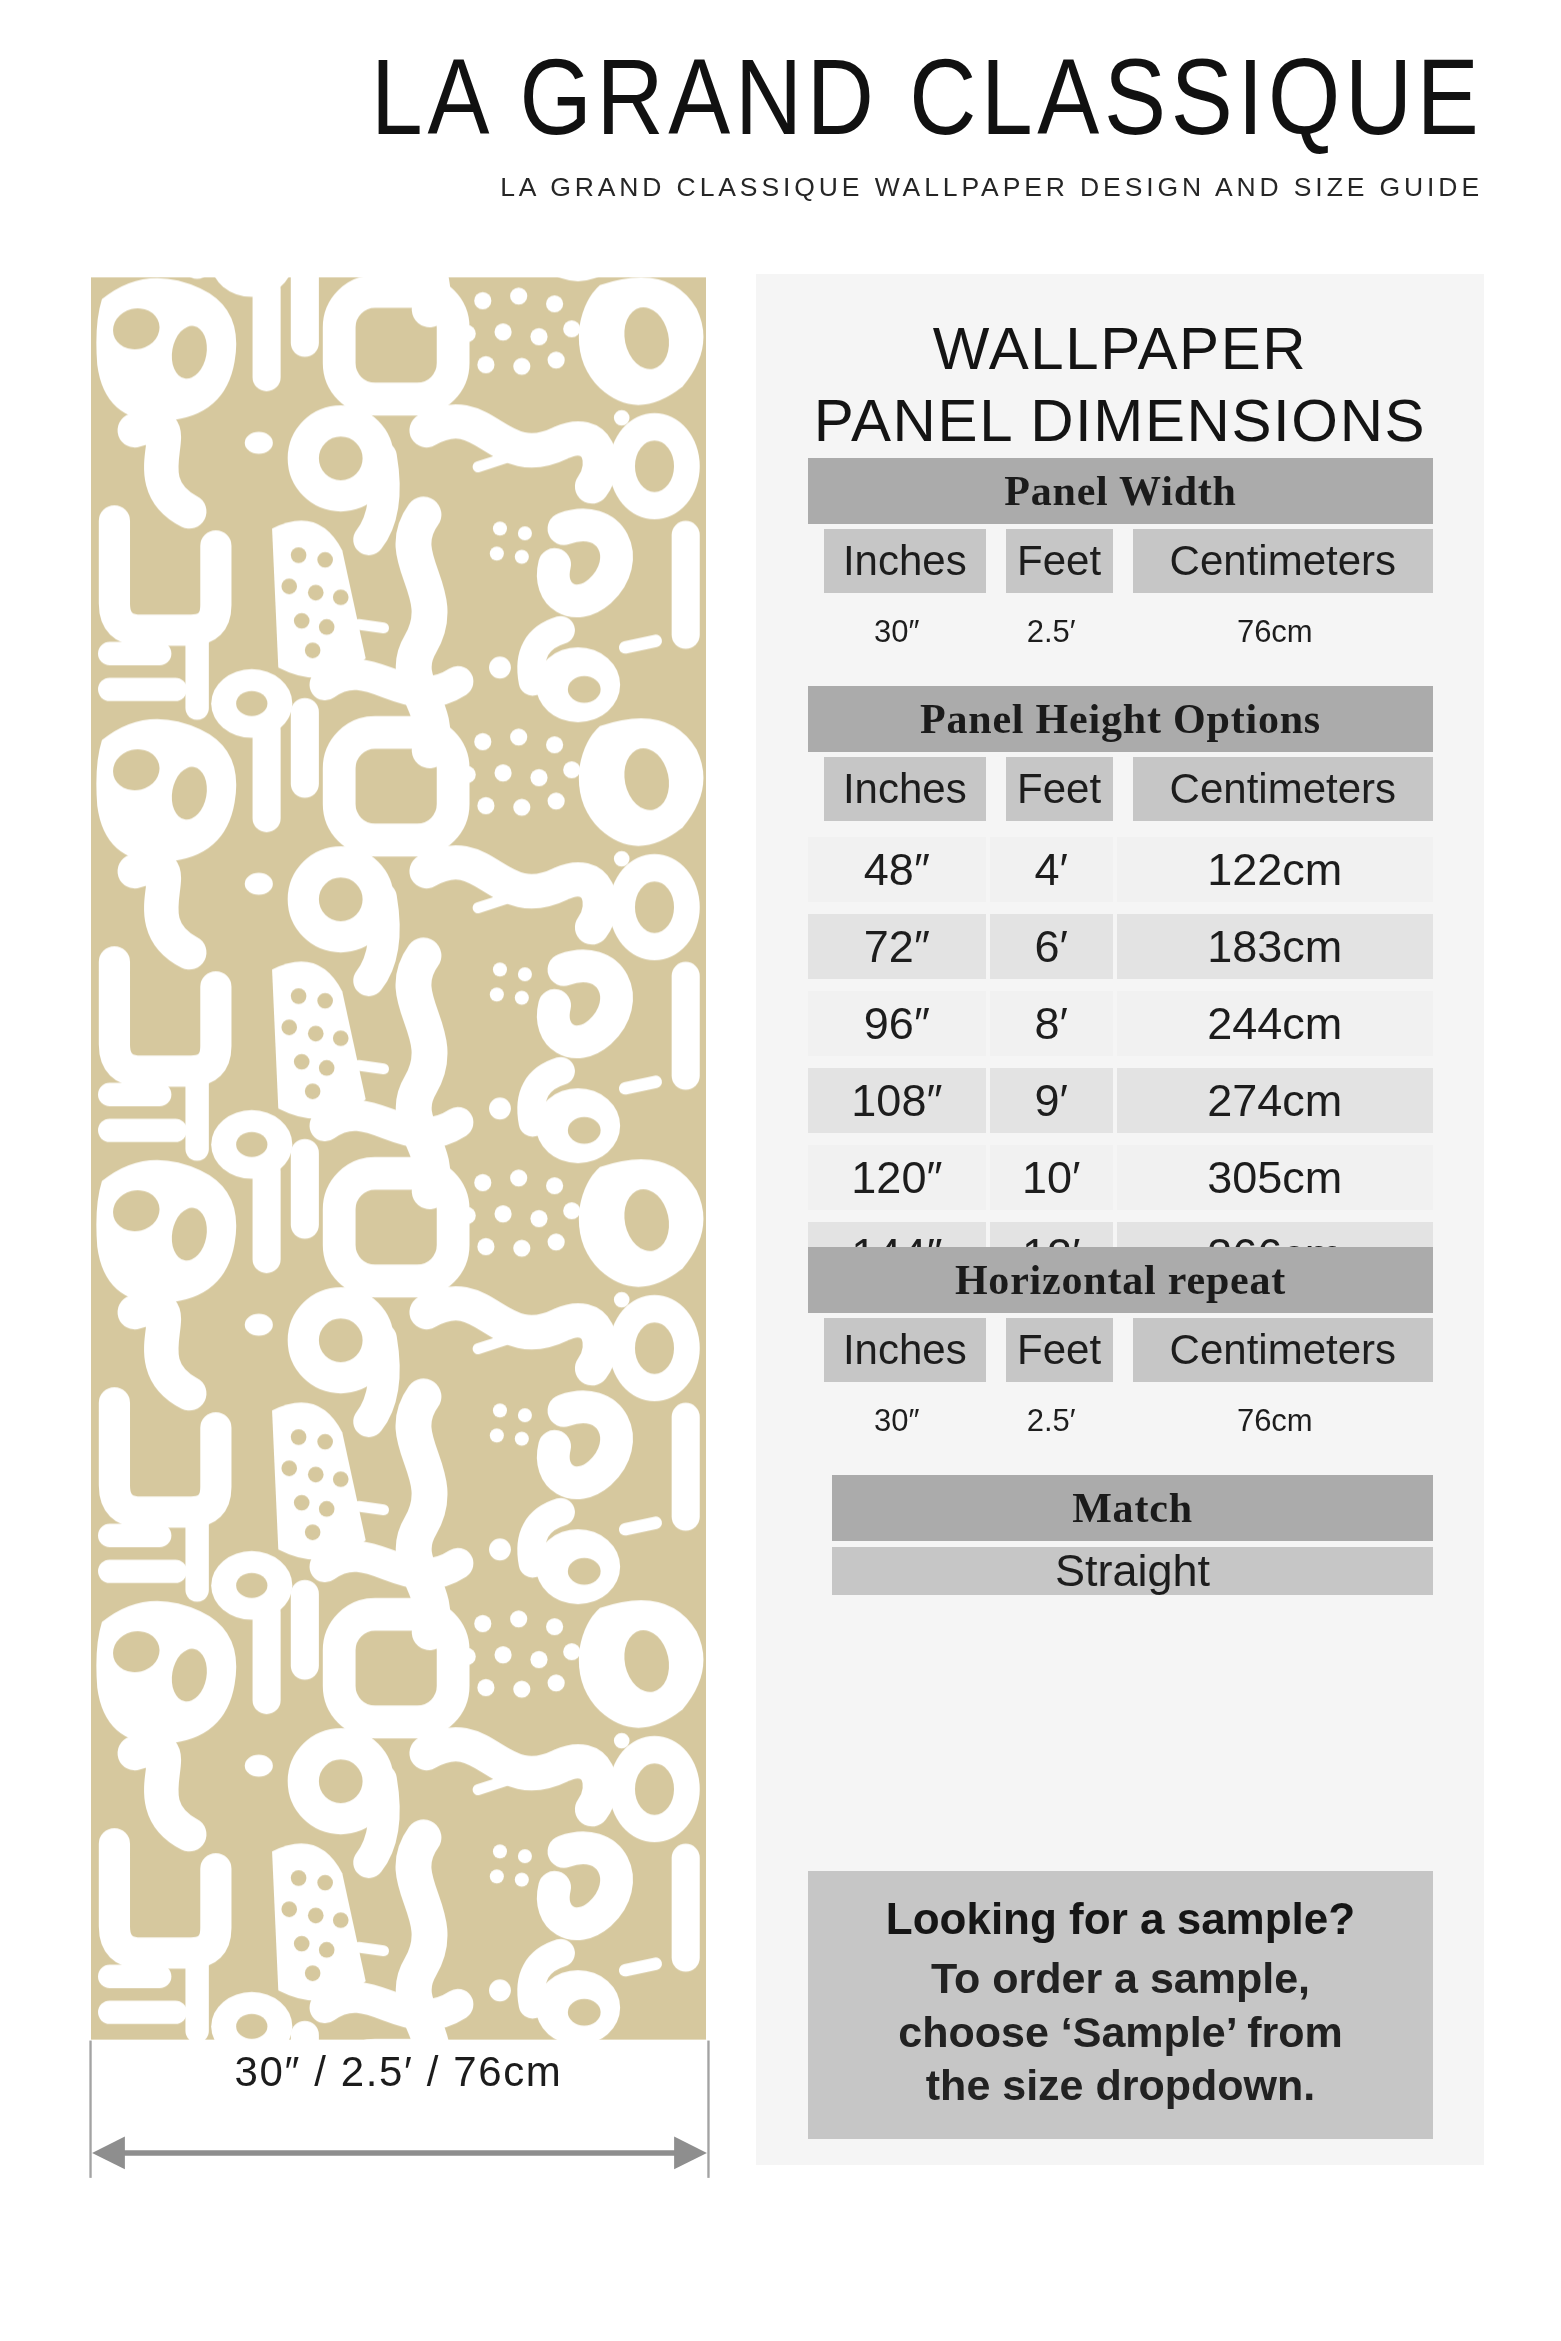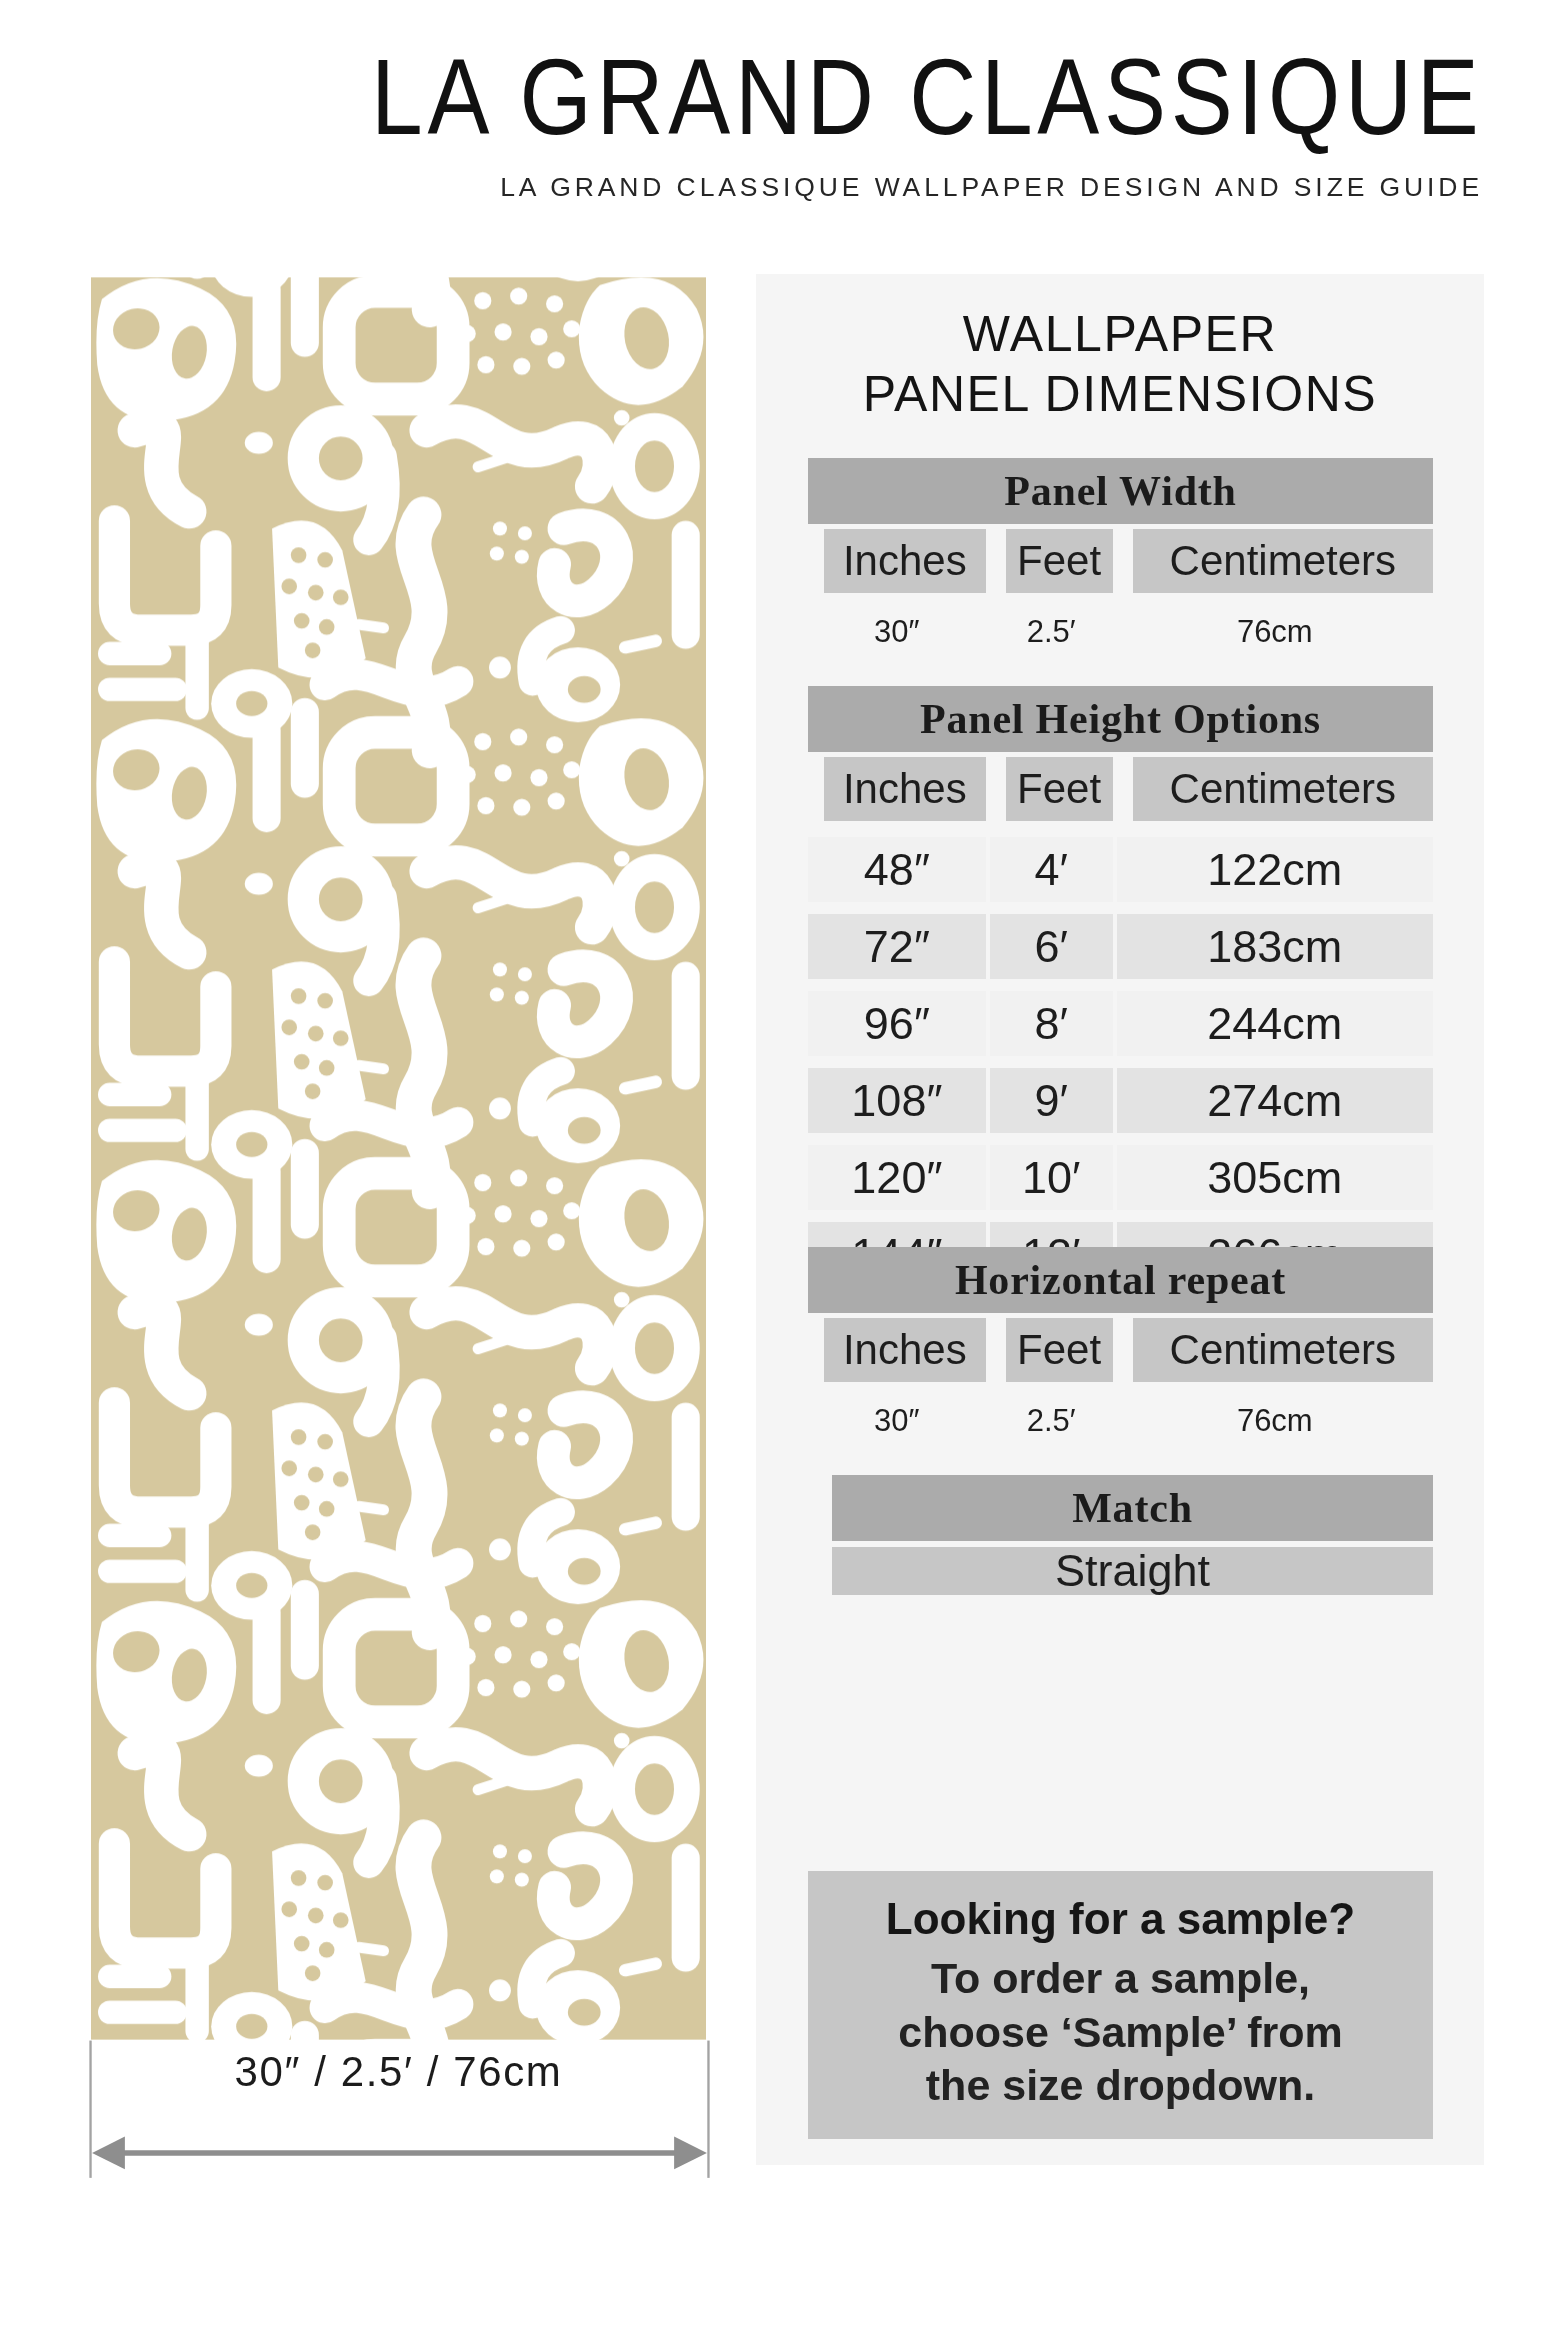--- a/index.html
+++ b/index.html
@@ -36,22 +36,22 @@
     letter-spacing:1.6px; color:#1c1c1c; white-space:nowrap;
   }
   .width-arrow { position:absolute; left:87px; top:2039px; }
 
   
   .panel {
     position:absolute; left:756px; top:274px; width:728px; height:1891px;
     background:#f5f5f5;
   }
   .panel-title {
-    position:absolute; top:30px; left:0; width:100%;
-    text-align:center; font-size:50px; font-weight:400;
+    position:absolute; top:39px; left:0; width:100%;
+    text-align:center; font-size:60px; font-weight:400;
     letter-spacing:1.6px; line-height:1.2; color:#141414;
   }
 
   .tbl { position:absolute; left:52px; width:625px; }
   .bar {
     height:66px; background:#ababab;
     display:flex; align-items:center; justify-content:center;
     font-size:42px; font-weight:700; color:#1b1b1b; letter-spacing:0.8px;font-family:Liberation Serif, serif;
   }
   .grid3 { display:grid; grid-template-columns:228fr 158fr 406fr; gap:3.9px; margin-top:4.7px; }

